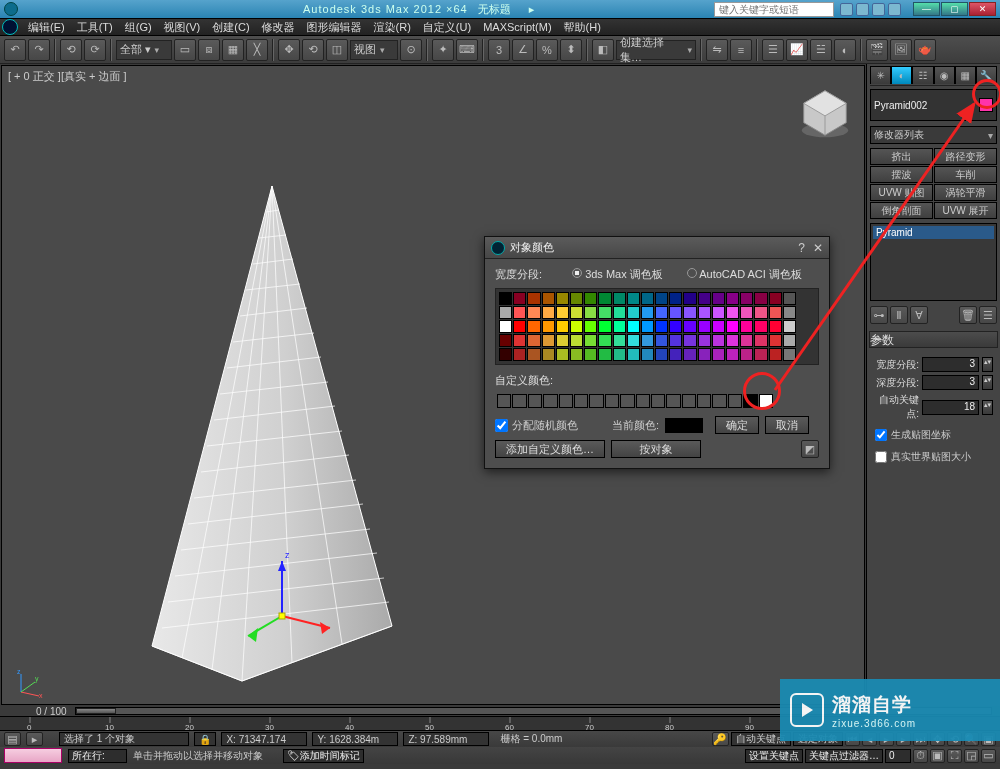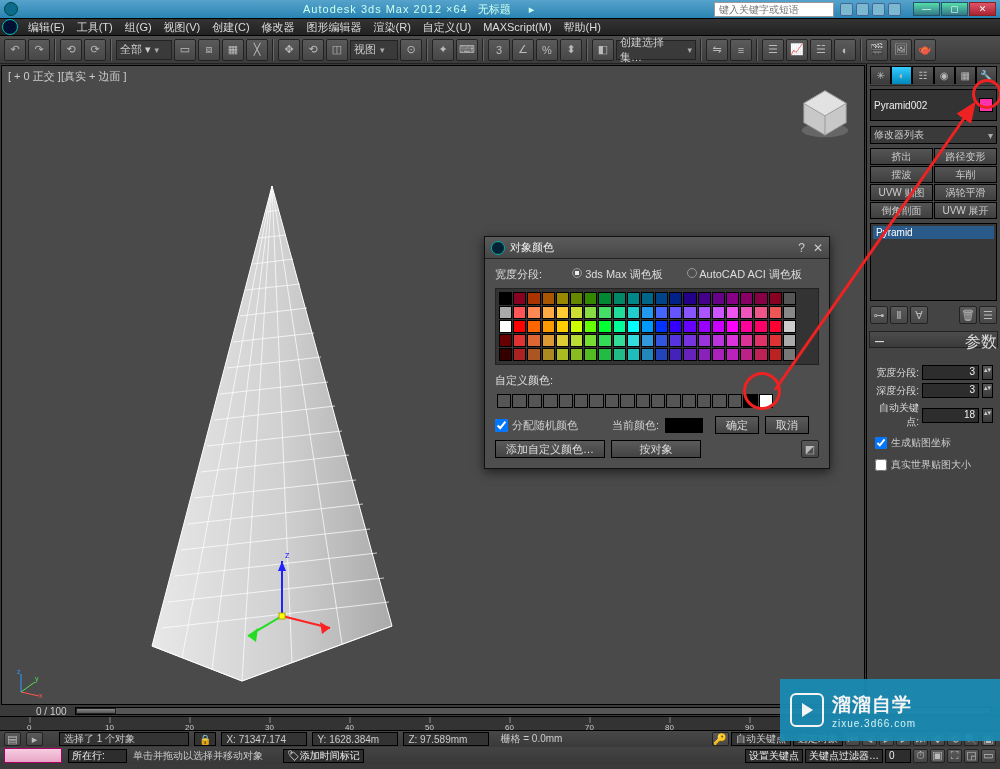--- a/index.html
+++ b/index.html
@@ -44,21 +44,21 @@
   .cp-name { margin:3px 3px; height:32px; background:#333; border:1px solid #000; color:#eee; padding:1px 3px; display:flex; align-items:center; font-size:10px;}
   .cp-swatch { width:14px; height:14px; background:#f3a; border:1px solid #000; margin-left:auto;}
   .cp-drop { margin:2px 3px; height:18px; background:#3a3a3a; border:1px solid #000; padding:1px 3px; display:flex; align-items:center; font-size:10px;}
   .cp-drop::after{content:"▾"; margin-left:auto; color:#aaa;}
   .cp-modgrid { margin:2px 3px; display:grid; grid-template-columns:1fr 1fr; gap:1px;}
   .cp-modbtn { height:17px; background:linear-gradient(#555,#3f3f3f); border:1px solid #000; display:flex; align-items:center; justify-content:center; font-size:10px; color:#ccc;text-align:center;}
   .cp-stack { margin:2px 3px; height:78px; background:#383838; border:1px solid #000; padding:2px;}
   .cp-stack .sel { background:#2a5a8a; color:#fff; padding:1px 3px; font-size:10px;}
   .cp-icons { height:20px; margin:2px 3px; display:flex; gap:2px; align-items:center; }
   .cp-icons .tbtn{ width:18px; height:18px; }
-  .cp-rollout-hdr { margin:4px 2px 8px; height:17px; background:linear-gradient(#4c4c4c,#3a3a3a); border:1px solid #222; text-align:right; font-size:16px; color:#ddd; position:relative;}
+  .cp-rollout-hdr { margin:4px 2px 0; height:17px; background:linear-gradient(#4c4c4c,#3a3a3a); border:1px solid #222; text-align:left; font-size:12px; color:#ddd; position:relative;}
   .cp-rollout-hdr::before{content:"–"; position:absolute; left:5px;}
   .cp-params { margin:3px 6px; display:grid; grid-template-columns: 46px 1fr 12px; gap:3px 3px; align-items:center; font-size:10px;}
   .cp-params .lbl{ color:#ddd; text-align:right;}
   .cp-params .spin{ height:15px; background:#2d2d2d; border:1px solid #000; color:#eee; text-align:right; padding:0 3px; font-size:10px;}
   .cp-params .arr{ width:11px; height:15px; background:linear-gradient(#555,#3a3a3a); border:1px solid #000; font-size:7px; text-align:center;}
   .cp-check { margin:4px 8px; display:flex; align-items:center; gap:4px; font-size:10px;}
   .cp-check input{ width:12px; height:12px;}
   
   
   .dialog { position:absolute; left:484px; top:236px; width:346px; background:#4e4e4e; border:1px solid #111; box-shadow:0 3px 10px rgba(0,0,0,.6); }

